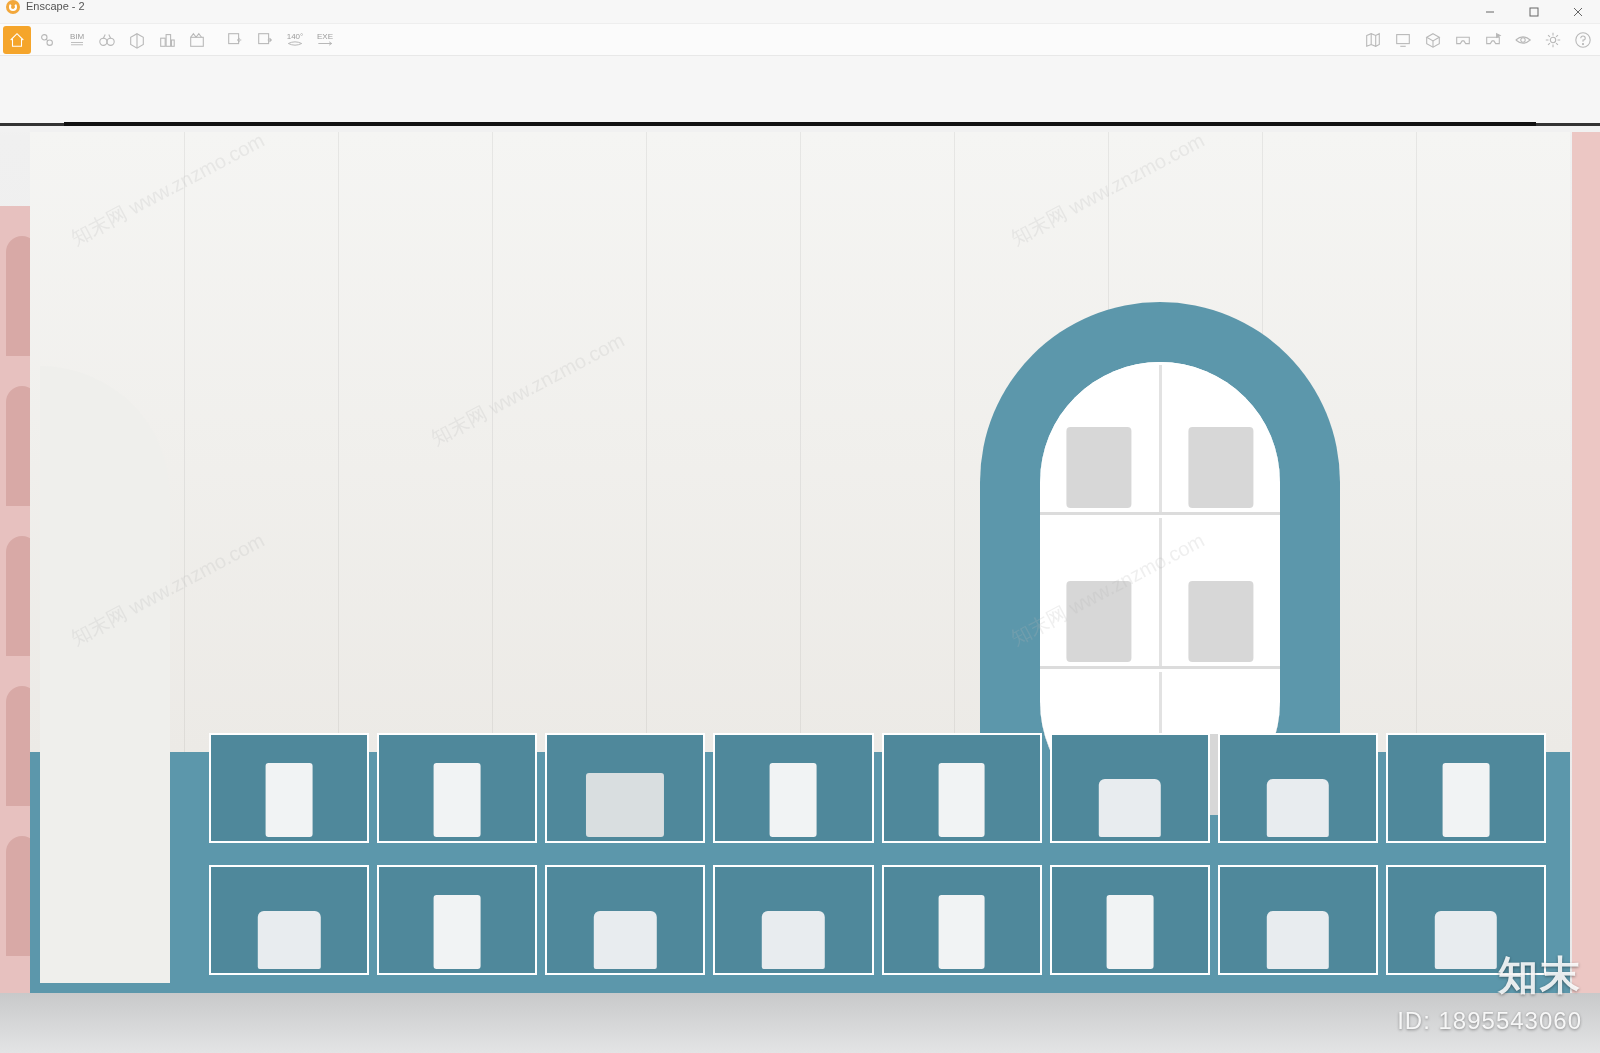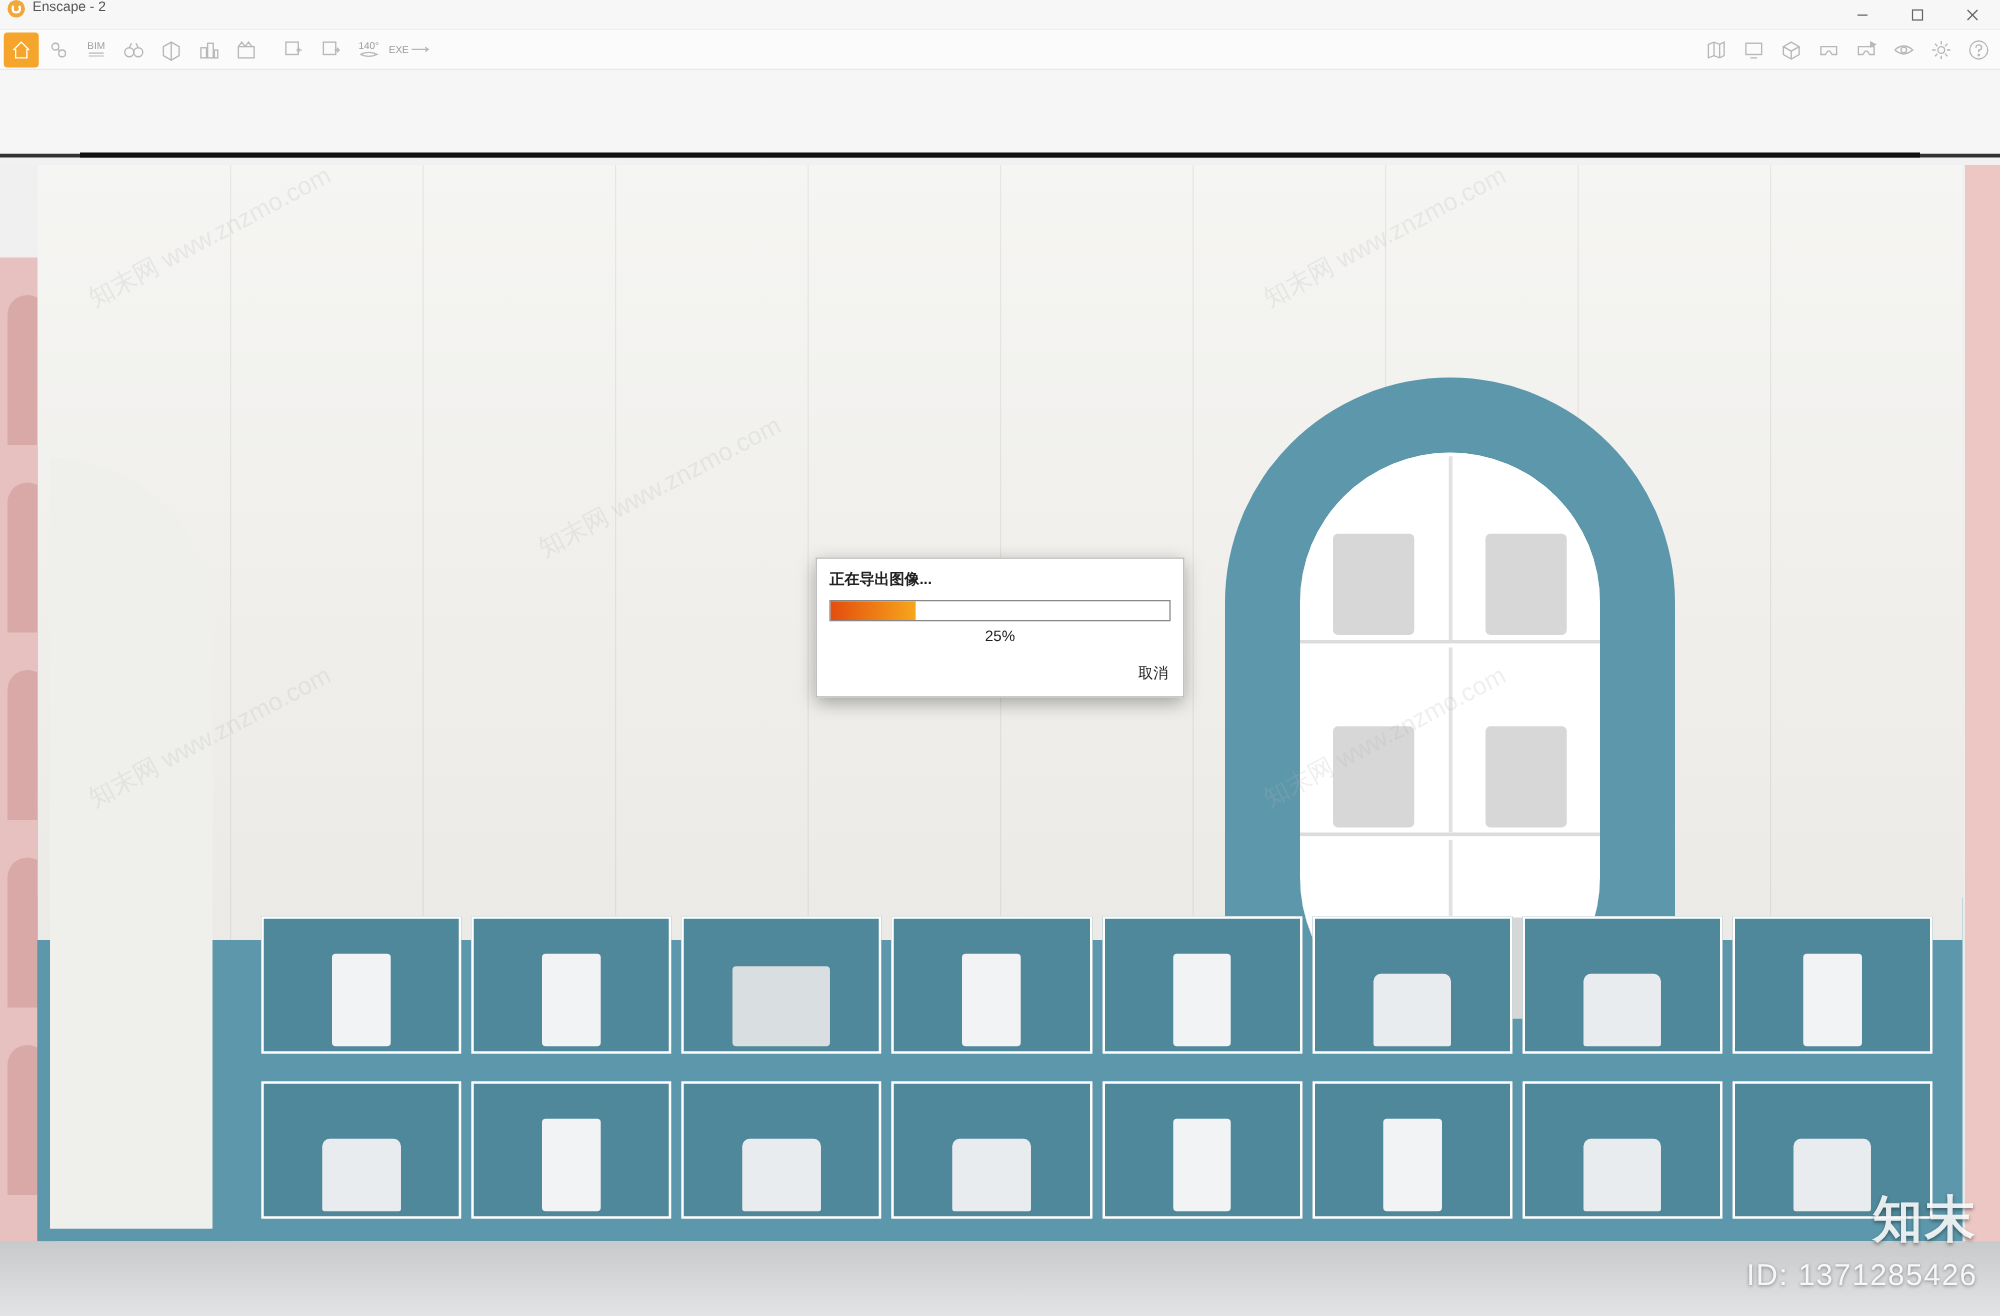--- a/index.html
+++ b/index.html
@@ -361,21 +361,21 @@
         <rect x="3" y="3" width="11" height="11"></rect>
         <path d="M13 10 L17 10 M15 8 L17 10 L15 12"></path>
       </svg>
   </div>
   <div class="tool" style="flex-direction:column;">
     <span class="tool-label">140°</span>
     <svg viewBox="0 0 20 6" style="height:5px;">
         <path d="M2 3 Q10 -1 18 3 Q10 7 2 3"></path>
       </svg>
   </div>
-  <div class="tool" style="flex-direction:row;">
+  <div class="tool" style="flex-direction:column;">
     <span class="tool-label">EXE</span>
     <svg viewBox="0 0 20 6" style="height:5px;">
         <path d="M2 3 L18 3 M15 1 L18 3 L15 5"></path>
       </svg>
   </div>
 
   <div class="spacer"></div>
 
   <div class="tool">
     <svg viewBox="0 0 20 20">
@@ -547,26 +547,16 @@
 
     <div class="floor"></div>
   </div>
 
   <div class="wm-diag" style="left:60px;  top:120px;"><span>知末网</span> <span>www.znzmo.com</span></div>
   <div class="wm-diag" style="left:420px; top:320px;"><span>知末网</span> <span>www.znzmo.com</span></div>
   <div class="wm-diag" style="left:60px;  top:520px;"><span>知末网</span> <span>www.znzmo.com</span></div>
   <div class="wm-diag" style="left:1000px;top:120px;"><span>知末网</span> <span>www.znzmo.com</span></div>
   <div class="wm-diag" style="left:1000px;top:520px;"><span>知末网</span> <span>www.znzmo.com</span></div>
 
-  <div class="dialog">
-    <div class="dlg-title">正在导出图像...</div>
-    <div class="prog-outer">
-      <div class="prog-fill" style="width: 25%;"></div>
-    </div>
-    <div class="prog-pct">25%</div>
-    <div class="dlg-foot">
-      <button class="cancel">取消</button>
-    </div>
-  </div>
 
   <div class="wm-corner">知末</div>
-  <div class="wm-id">ID: 1371285426</div>
+  <div class="wm-id">ID: 1895543060</div>
 </div>
 
 </body></html>

